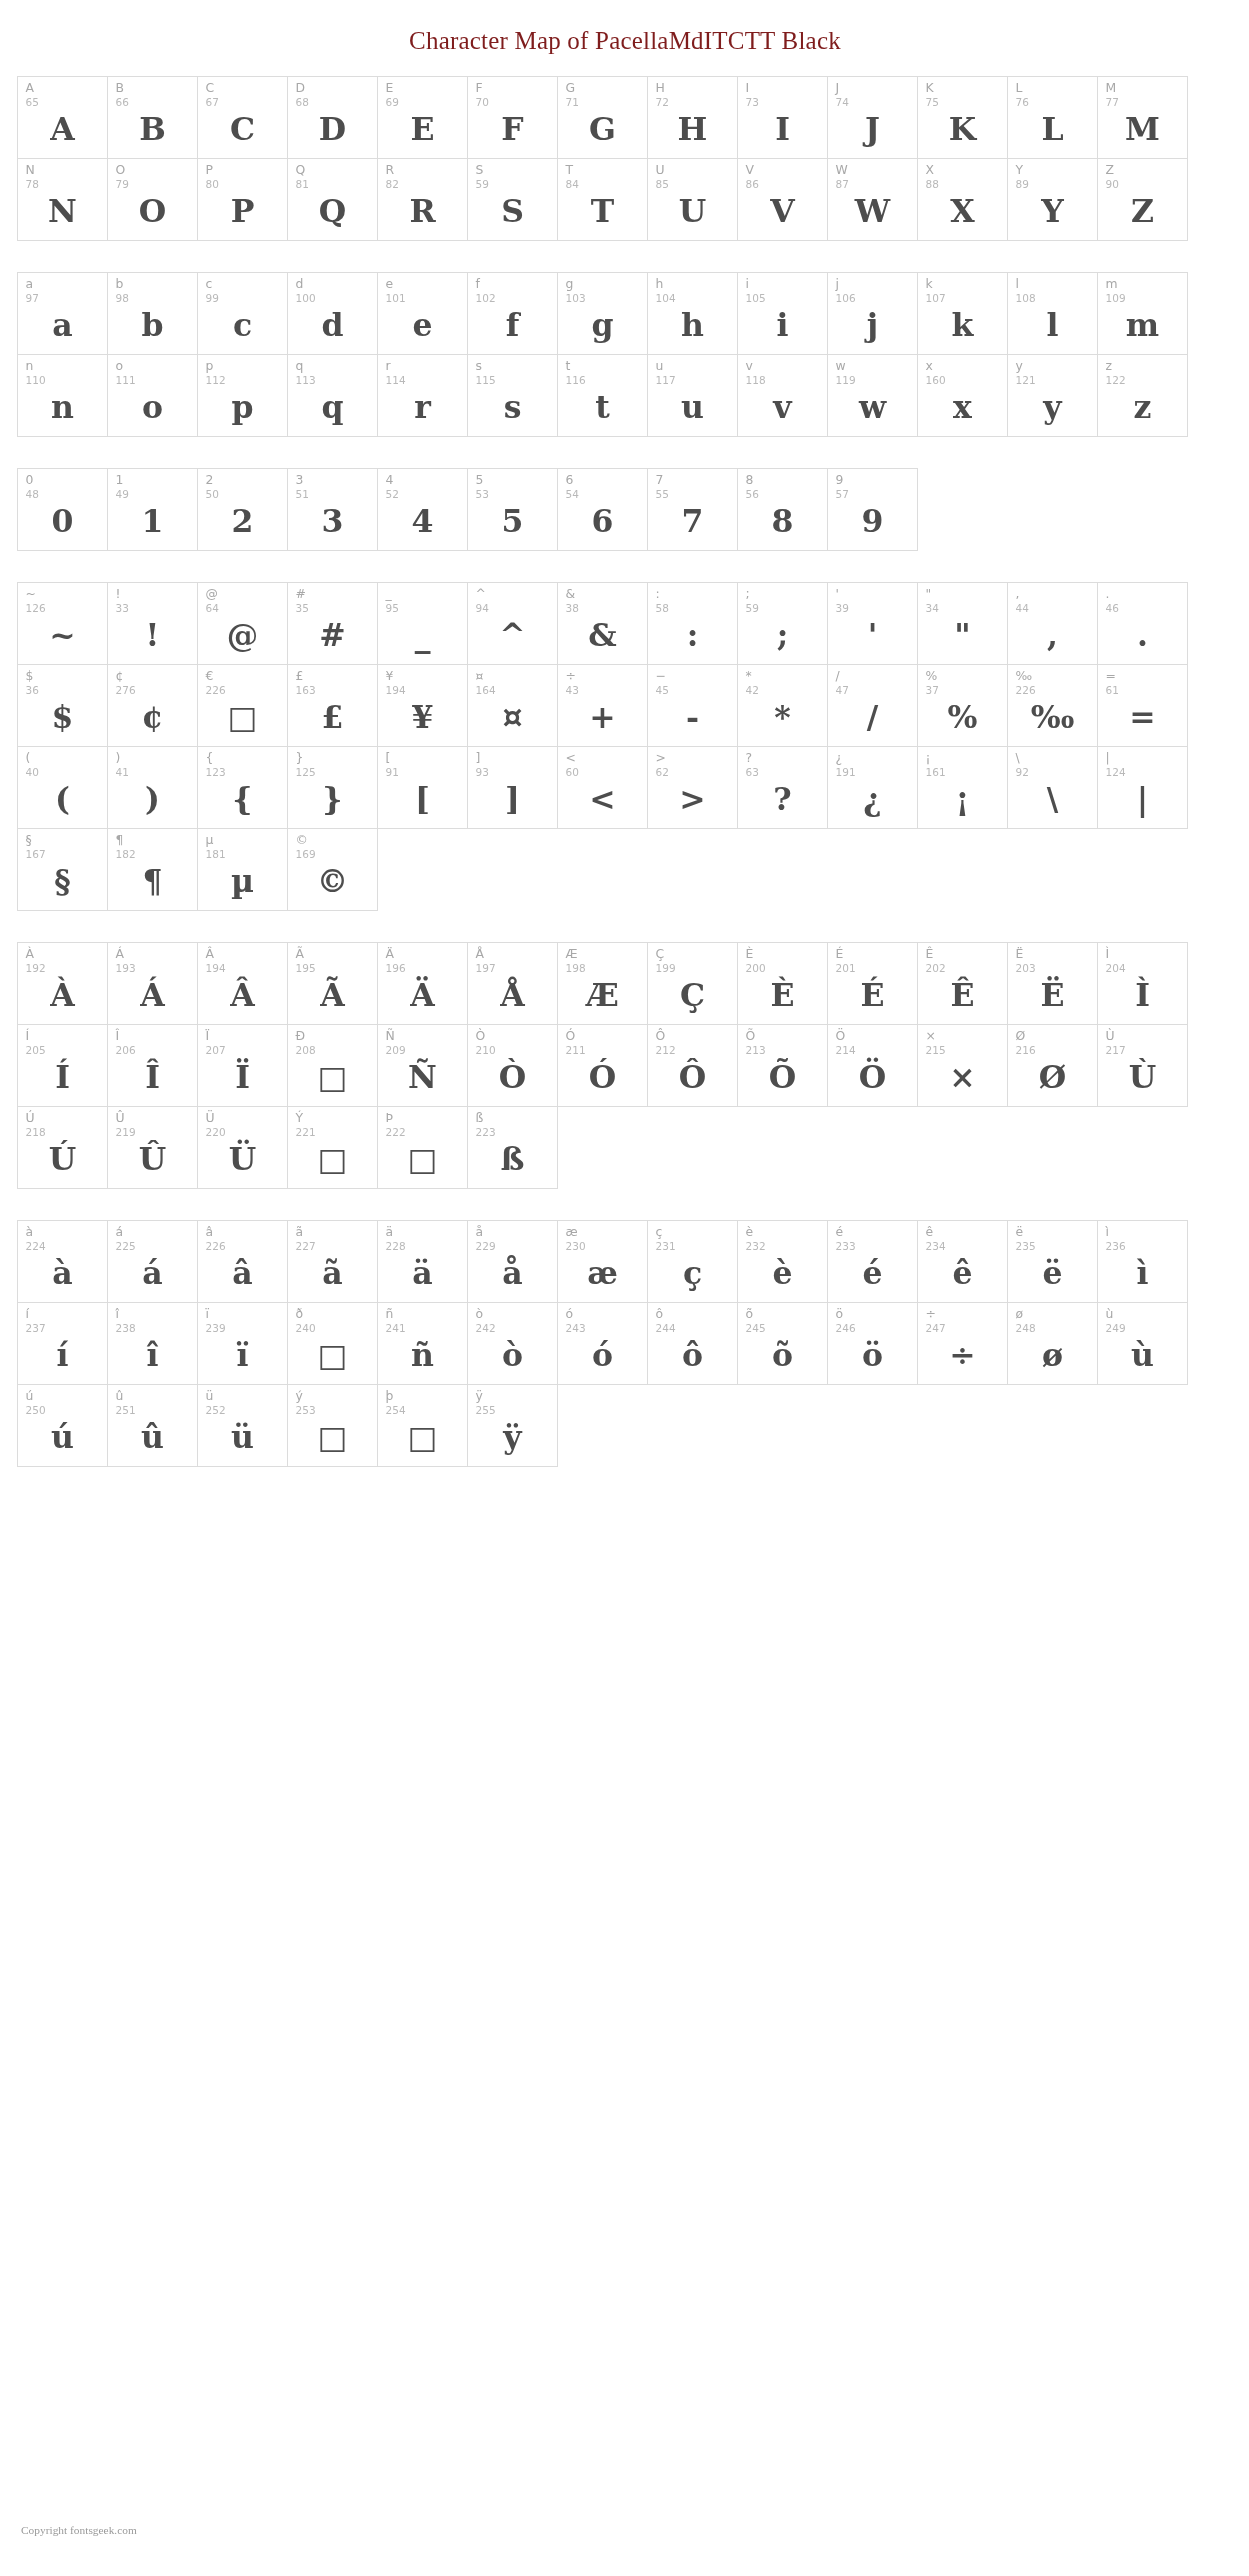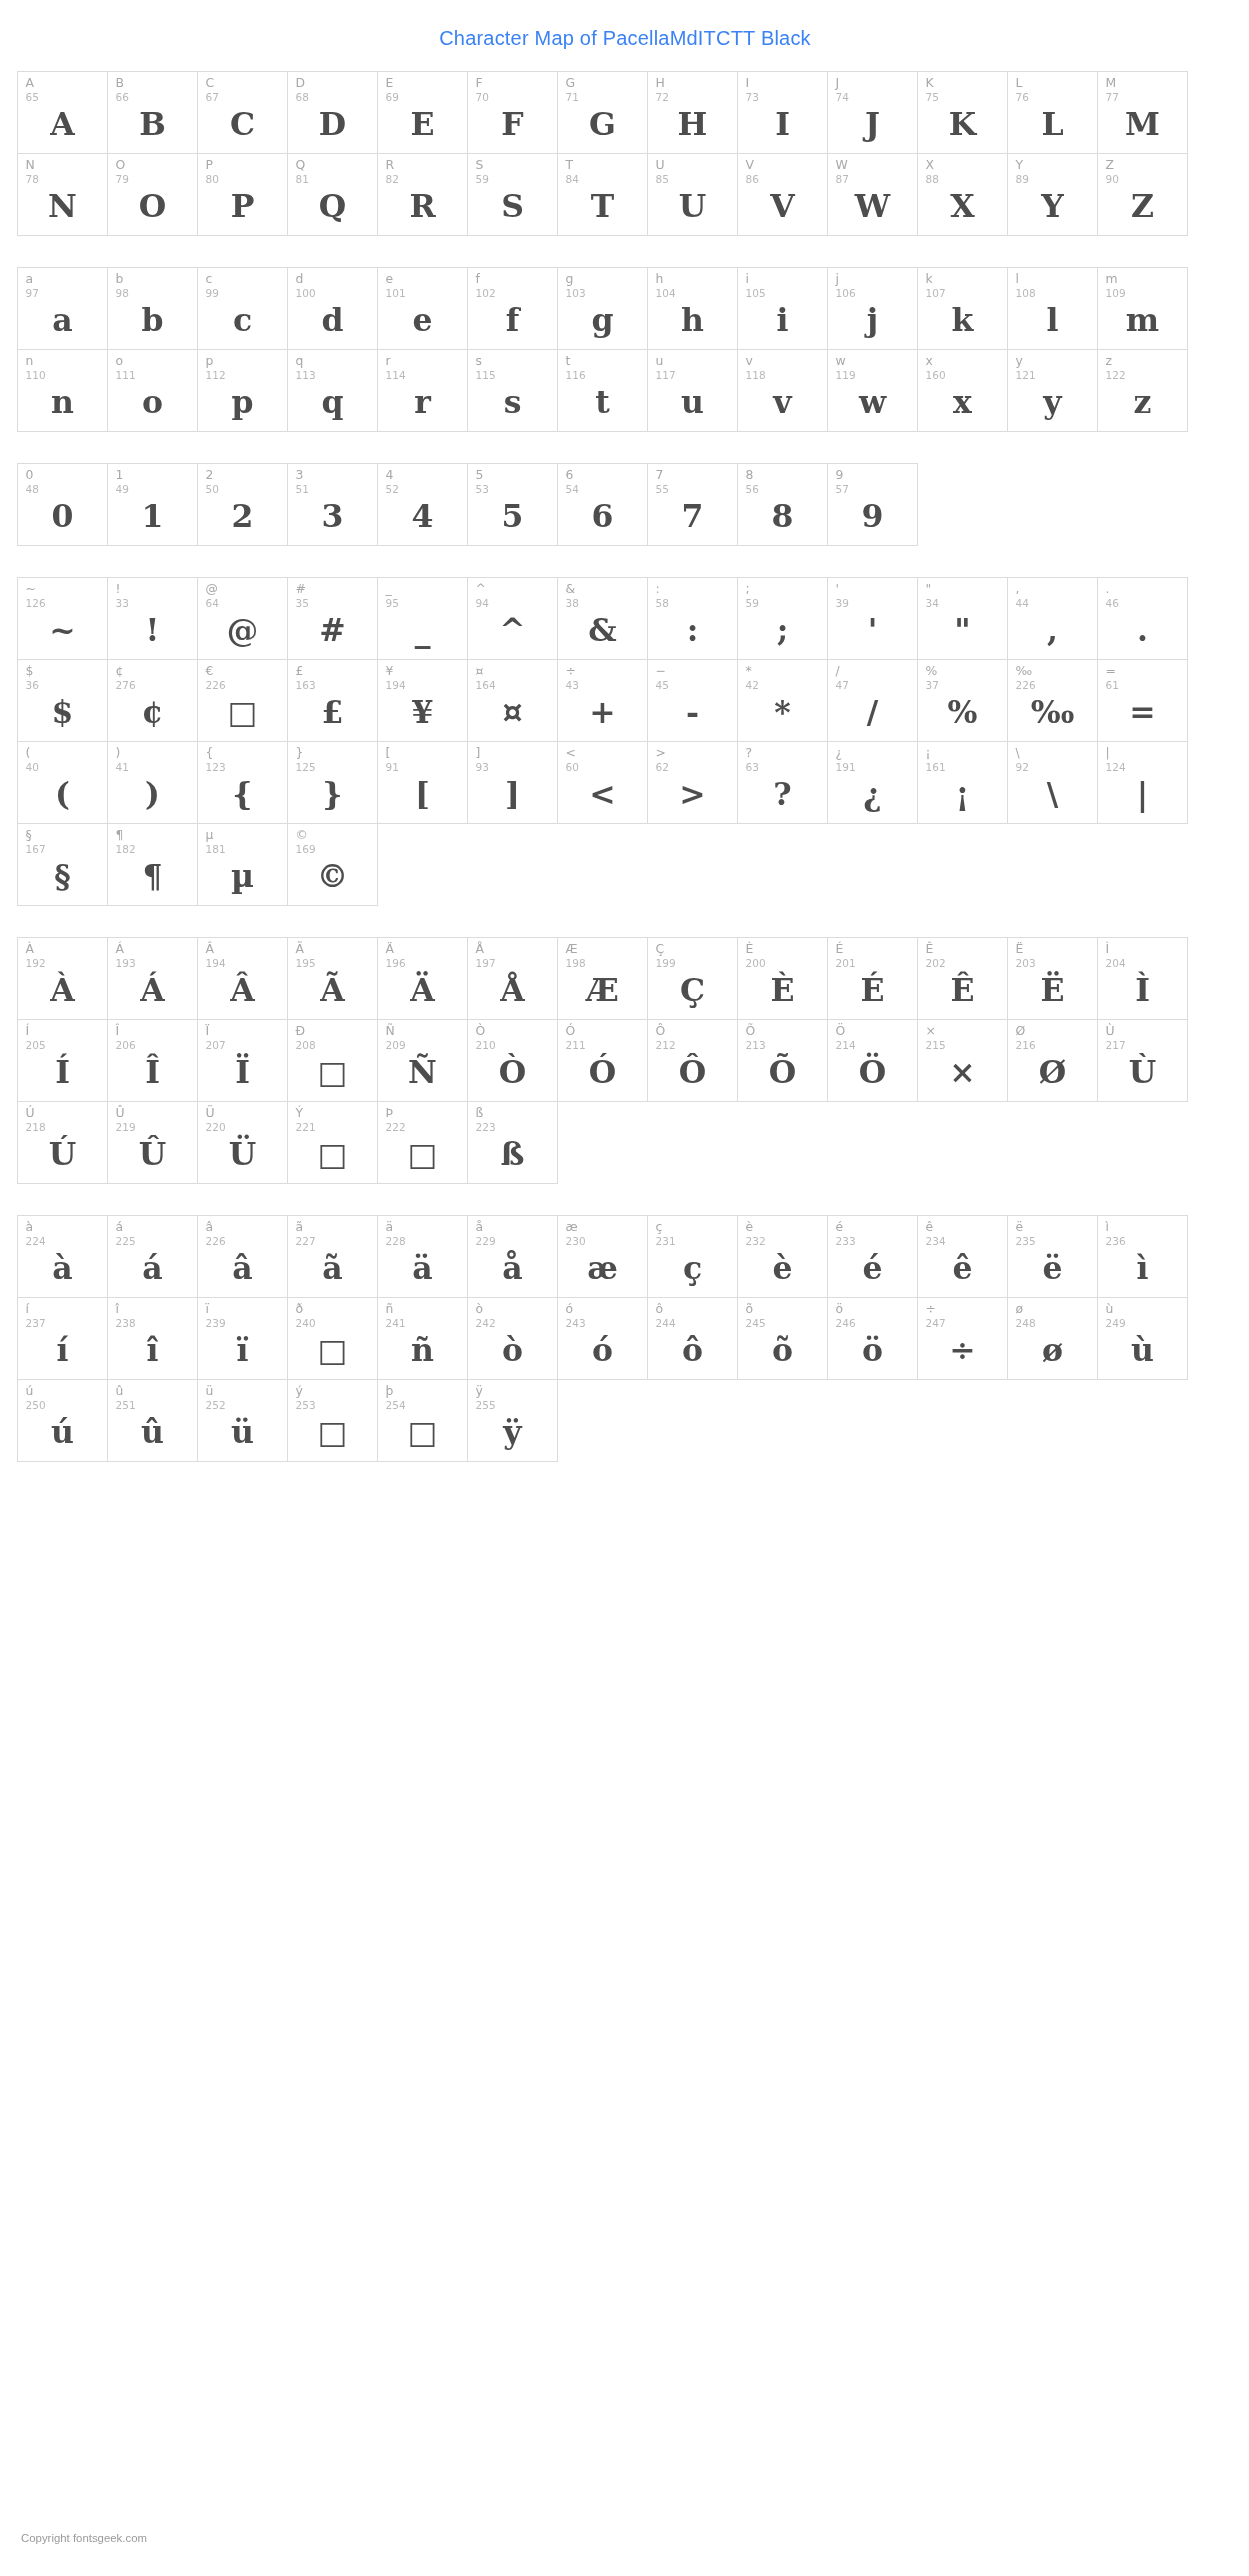--- a/index.html
+++ b/index.html
@@ -14,25 +14,25 @@
     color: #555555;
     position: relative;
   }
   .page {
     width: 1250px;
     box-sizing: border-box;
     padding: 0;
   }
   .title {
     text-align: center;
-    font-size: 20px;
-    color: #3b82f6;
+    font-size: 25px;
+    color: #7f1d1d;
     padding-top: 27px;
     padding-bottom: 21px;
-    font-family: Liberation Sans, sans-serif;
+    font-family: Liberation Serif, serif;
     letter-spacing: 0.2px;
   }
   .grid-wrap {
     padding-left: 17px;
     padding-right: 17px;
   }
   .block {
     margin-bottom: 32px;
   }
   .row {
@@ -75,24 +75,24 @@
     text-align: center;
     font-size: 31.5px;
     font-weight: bold;
     color: #4d4d4d;
     font-family: "DejaVu Serif", serif;
     line-height: 1;
   }
   .footer {
     position: absolute;
     left: 21px;
-    bottom: 32px;
+    bottom: 40px;
     font-size: 11.4px;
     color: #9a9a9a;
-    font-family: Liberation Sans, sans-serif;
+    font-family: Liberation Serif, serif;
   }
 </style>
 </head>
 <body>
 
 <div class="page">
 
   <div class="title">Character Map of PacellaMdITCTT Black</div>
 
   <div class="grid-wrap">

